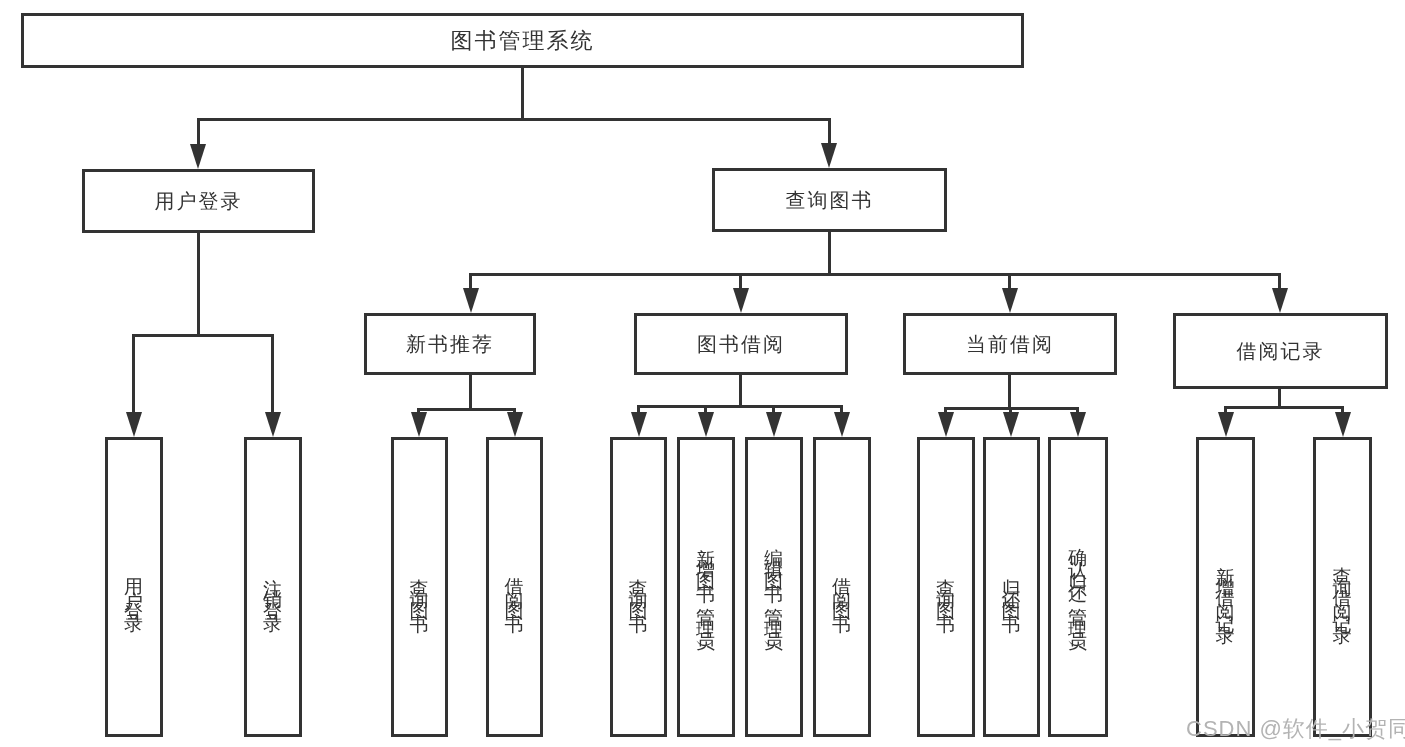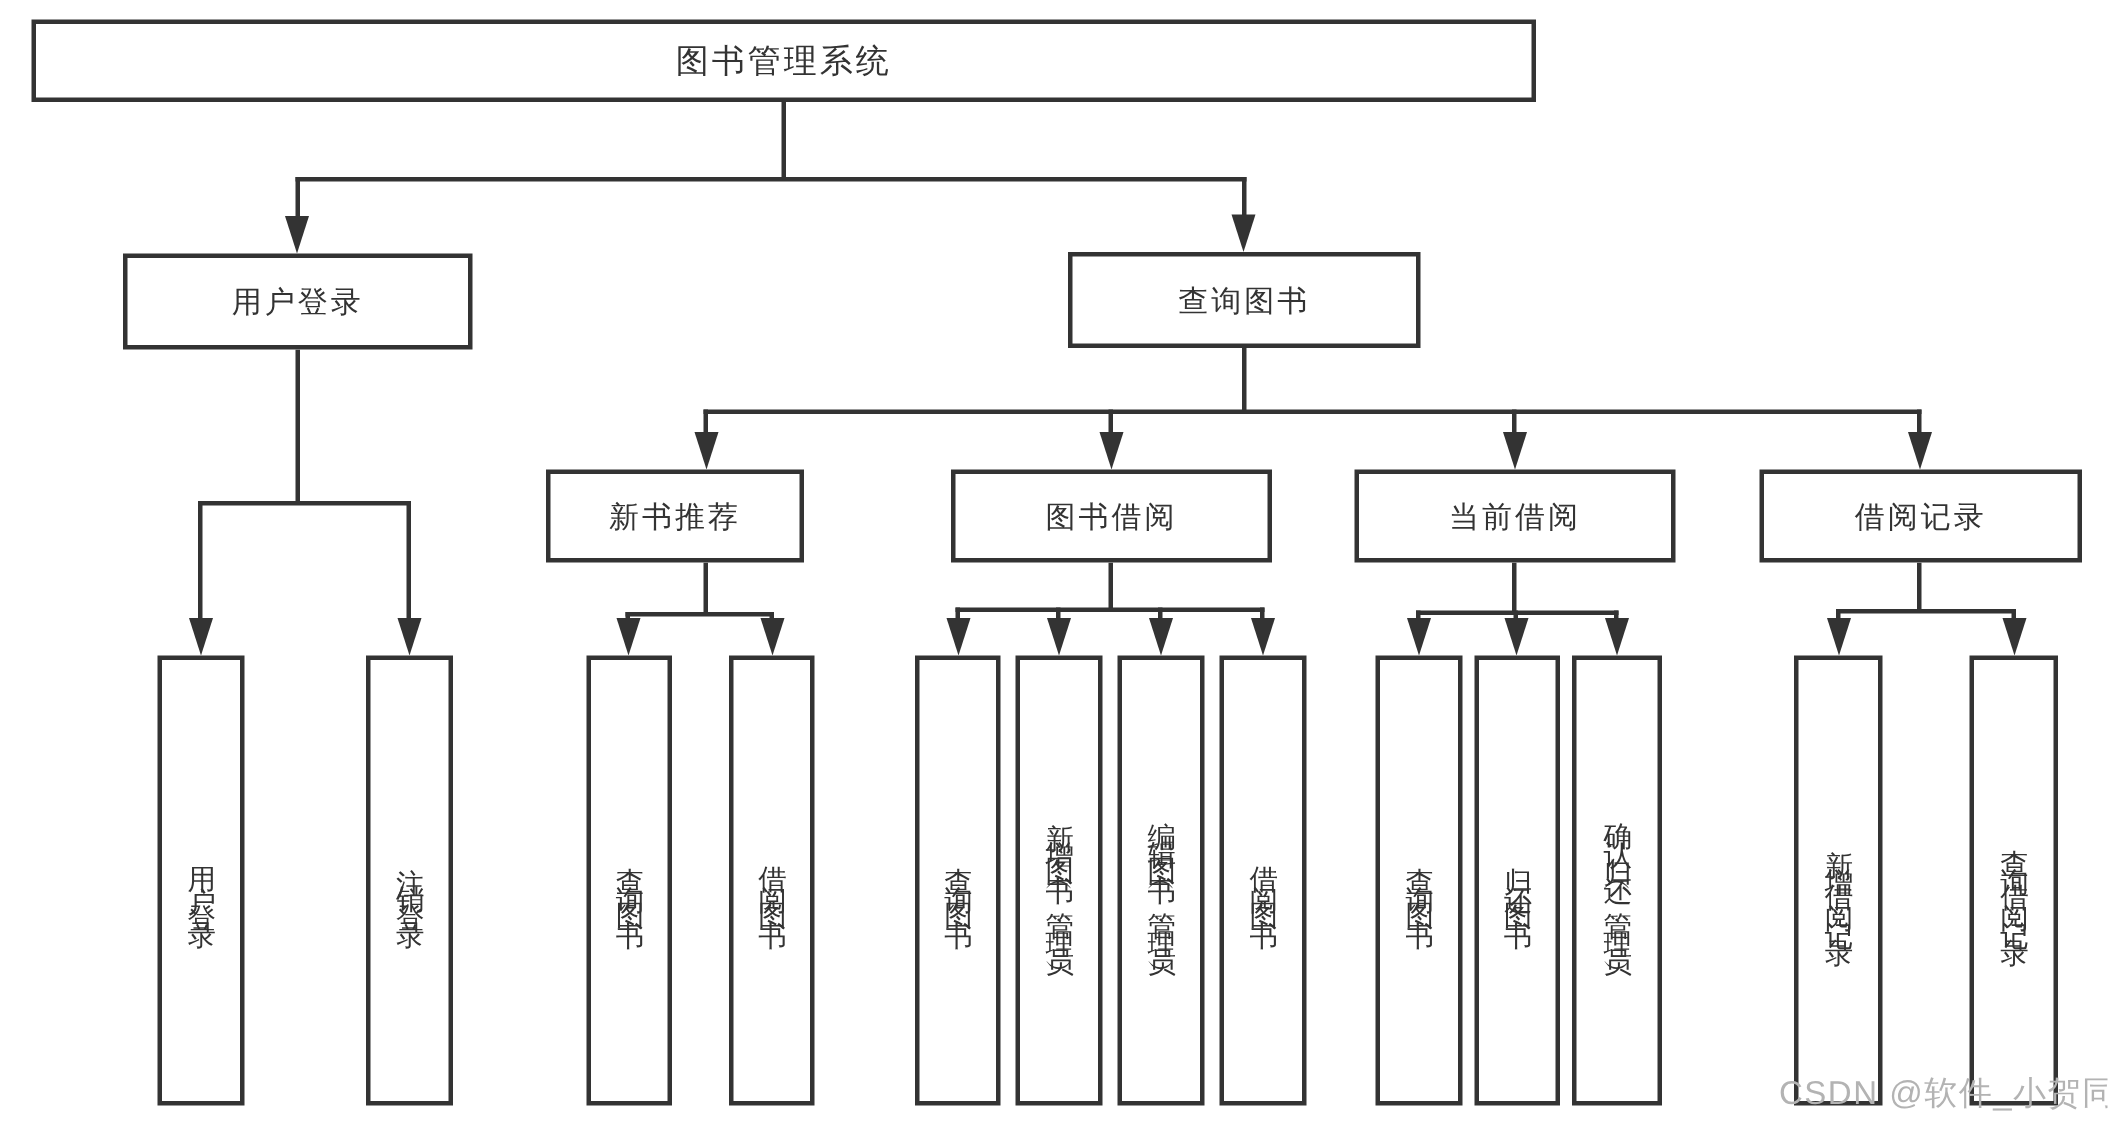--- a/index.html
+++ b/index.html
@@ -72,21 +72,21 @@
 <div id="stage" style="background: rgb(255, 255, 255);">
 
   <div class="box rootbox" style="left: 21px; top: 13px; width: 1003px; height: 55px; border-color: rgb(51, 51, 51); background: rgb(255, 255, 255); color: rgb(51, 51, 51);">图书管理系统</div>
 
   <div class="box" style="left: 82px; top: 169px; width: 233px; height: 64px; border-color: rgb(51, 51, 51); background: rgb(255, 255, 255); color: rgb(51, 51, 51);">用户登录</div>
   <div class="box" style="left: 712px; top: 168px; width: 235px; height: 64px; border-color: rgb(51, 51, 51); background: rgb(255, 255, 255); color: rgb(51, 51, 51);">查询图书</div>
 
   <div class="box" style="left: 364px; top: 313px; width: 172px; height: 62px; border-color: rgb(51, 51, 51); background: rgb(255, 255, 255); color: rgb(51, 51, 51);">新书推荐</div>
   <div class="box" style="left: 634px; top: 313px; width: 214px; height: 62px; border-color: rgb(51, 51, 51); background: rgb(255, 255, 255); color: rgb(51, 51, 51);">图书借阅</div>
   <div class="box" style="left: 903px; top: 313px; width: 214px; height: 62px; border-color: rgb(51, 51, 51); background: rgb(255, 255, 255); color: rgb(51, 51, 51);">当前借阅</div>
-  <div class="box" style="left: 1173px; top: 313px; width: 215px; height: 62px; border-color: rgb(51, 51, 51); background: rgb(255, 255, 255); color: rgb(51, 51, 51);">借阅记录</div>
+  <div class="box" style="left: 1173px; top: 313px; width: 215px; height: 76px; border-color: rgb(51, 51, 51); background: rgb(255, 255, 255); color: rgb(51, 51, 51);">借阅记录</div>
 
   <div class="box vbox" style="left: 105px; top: 437px; width: 58px; height: 300px; border-color: rgb(51, 51, 51); background: rgb(255, 255, 255); color: rgb(51, 51, 51);">用户登录</div>
   <div class="box vbox" style="left: 244px; top: 437px; width: 58px; height: 300px; border-color: rgb(51, 51, 51); background: rgb(255, 255, 255); color: rgb(51, 51, 51);">注销登录</div>
 
   <div class="box vbox" style="left: 391px; top: 437px; width: 57px; height: 300px; border-color: rgb(51, 51, 51); background: rgb(255, 255, 255); color: rgb(51, 51, 51);">查询图书</div>
   <div class="box vbox" style="left: 486px; top: 437px; width: 57px; height: 300px; border-color: rgb(51, 51, 51); background: rgb(255, 255, 255); color: rgb(51, 51, 51);">借阅图书</div>
 
   <div class="box vbox" style="left: 610px; top: 437px; width: 57px; height: 300px; border-color: rgb(51, 51, 51); background: rgb(255, 255, 255); color: rgb(51, 51, 51);">查询图书</div>
   <div class="box vbox" style="left: 677px; top: 437px; width: 58px; height: 300px; border-color: rgb(51, 51, 51); background: rgb(255, 255, 255); color: rgb(51, 51, 51);">新增图书（管理员）</div>
   <div class="box vbox" style="left: 745px; top: 437px; width: 58px; height: 300px; border-color: rgb(51, 51, 51); background: rgb(255, 255, 255); color: rgb(51, 51, 51);">编辑图书（管理员）</div>

